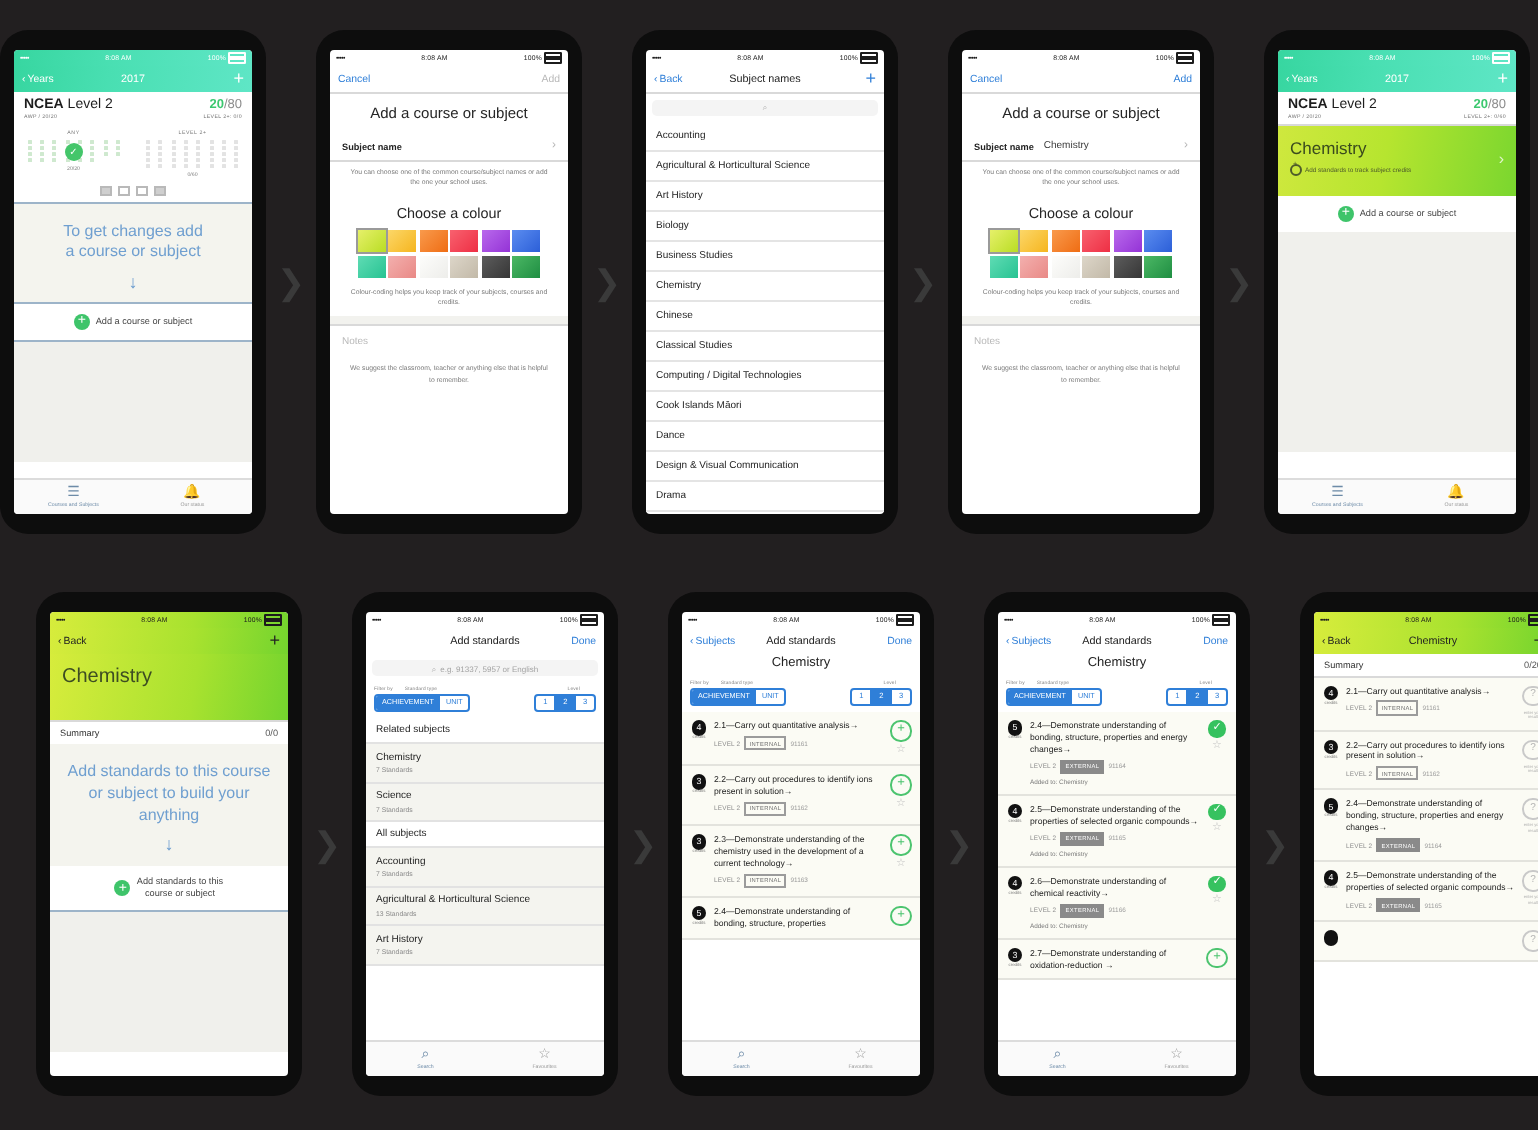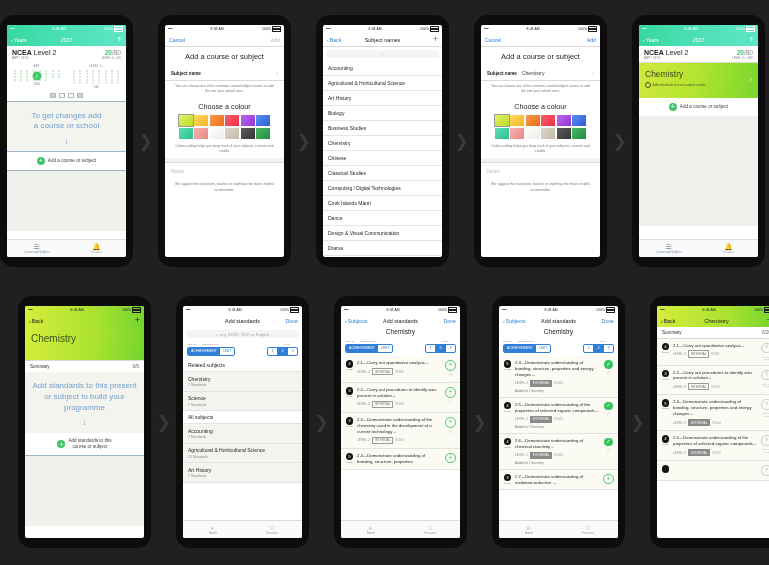--- a/index.html
+++ b/index.html
@@ -319,21 +319,21 @@
           </div>
           <div class="pager">
             <i class="on"></i>
               <i></i>
               <i></i>
               <i class="on"></i>
           </div>
           <div class="seph"></div>
           <div class="hero">
             <span>To get changes add</span><br>
-            <span>a course or school</span>
+            <span>a course or subject</span>
             <span class="arr">↓</span>
           </div>
           <div class="seph"></div>
           <div class="addbar">
             <span class="plusdot">+</span>
             <span>Add a course or subject</span>
           </div>
           <div class="seph"></div>
           <div class="fill" style="height:60px;"></div>
           <div class="tabbar">
@@ -589,23 +589,23 @@
           <div class="subjhero grad-lime2">
             <div class="t">Chemistry</div>
           </div>
           <div class="sep"></div>
           <div class="summaryrow">
             <span>Summary</span>
             <span class="cnt">0/0</span>
           </div>
           <div class="seph"></div>
           <div class="hero">
-            <span>Add standards to this present</span><br>
+            <span>Add standards to this course</span><br>
             <span>or subject to build your</span><br>
-            <span>programme</span>
+            <span>anything</span>
             <span class="arr">↓</span>
           </div>
           <div class="seph"></div>
           <div class="addbar">
             <span class="plusdot">+</span>
             <span class="center" style="line-height:1.3;">
               <span>Add standards to this</span><br>
               <span>course or subject</span>
             </span>
           </div>

